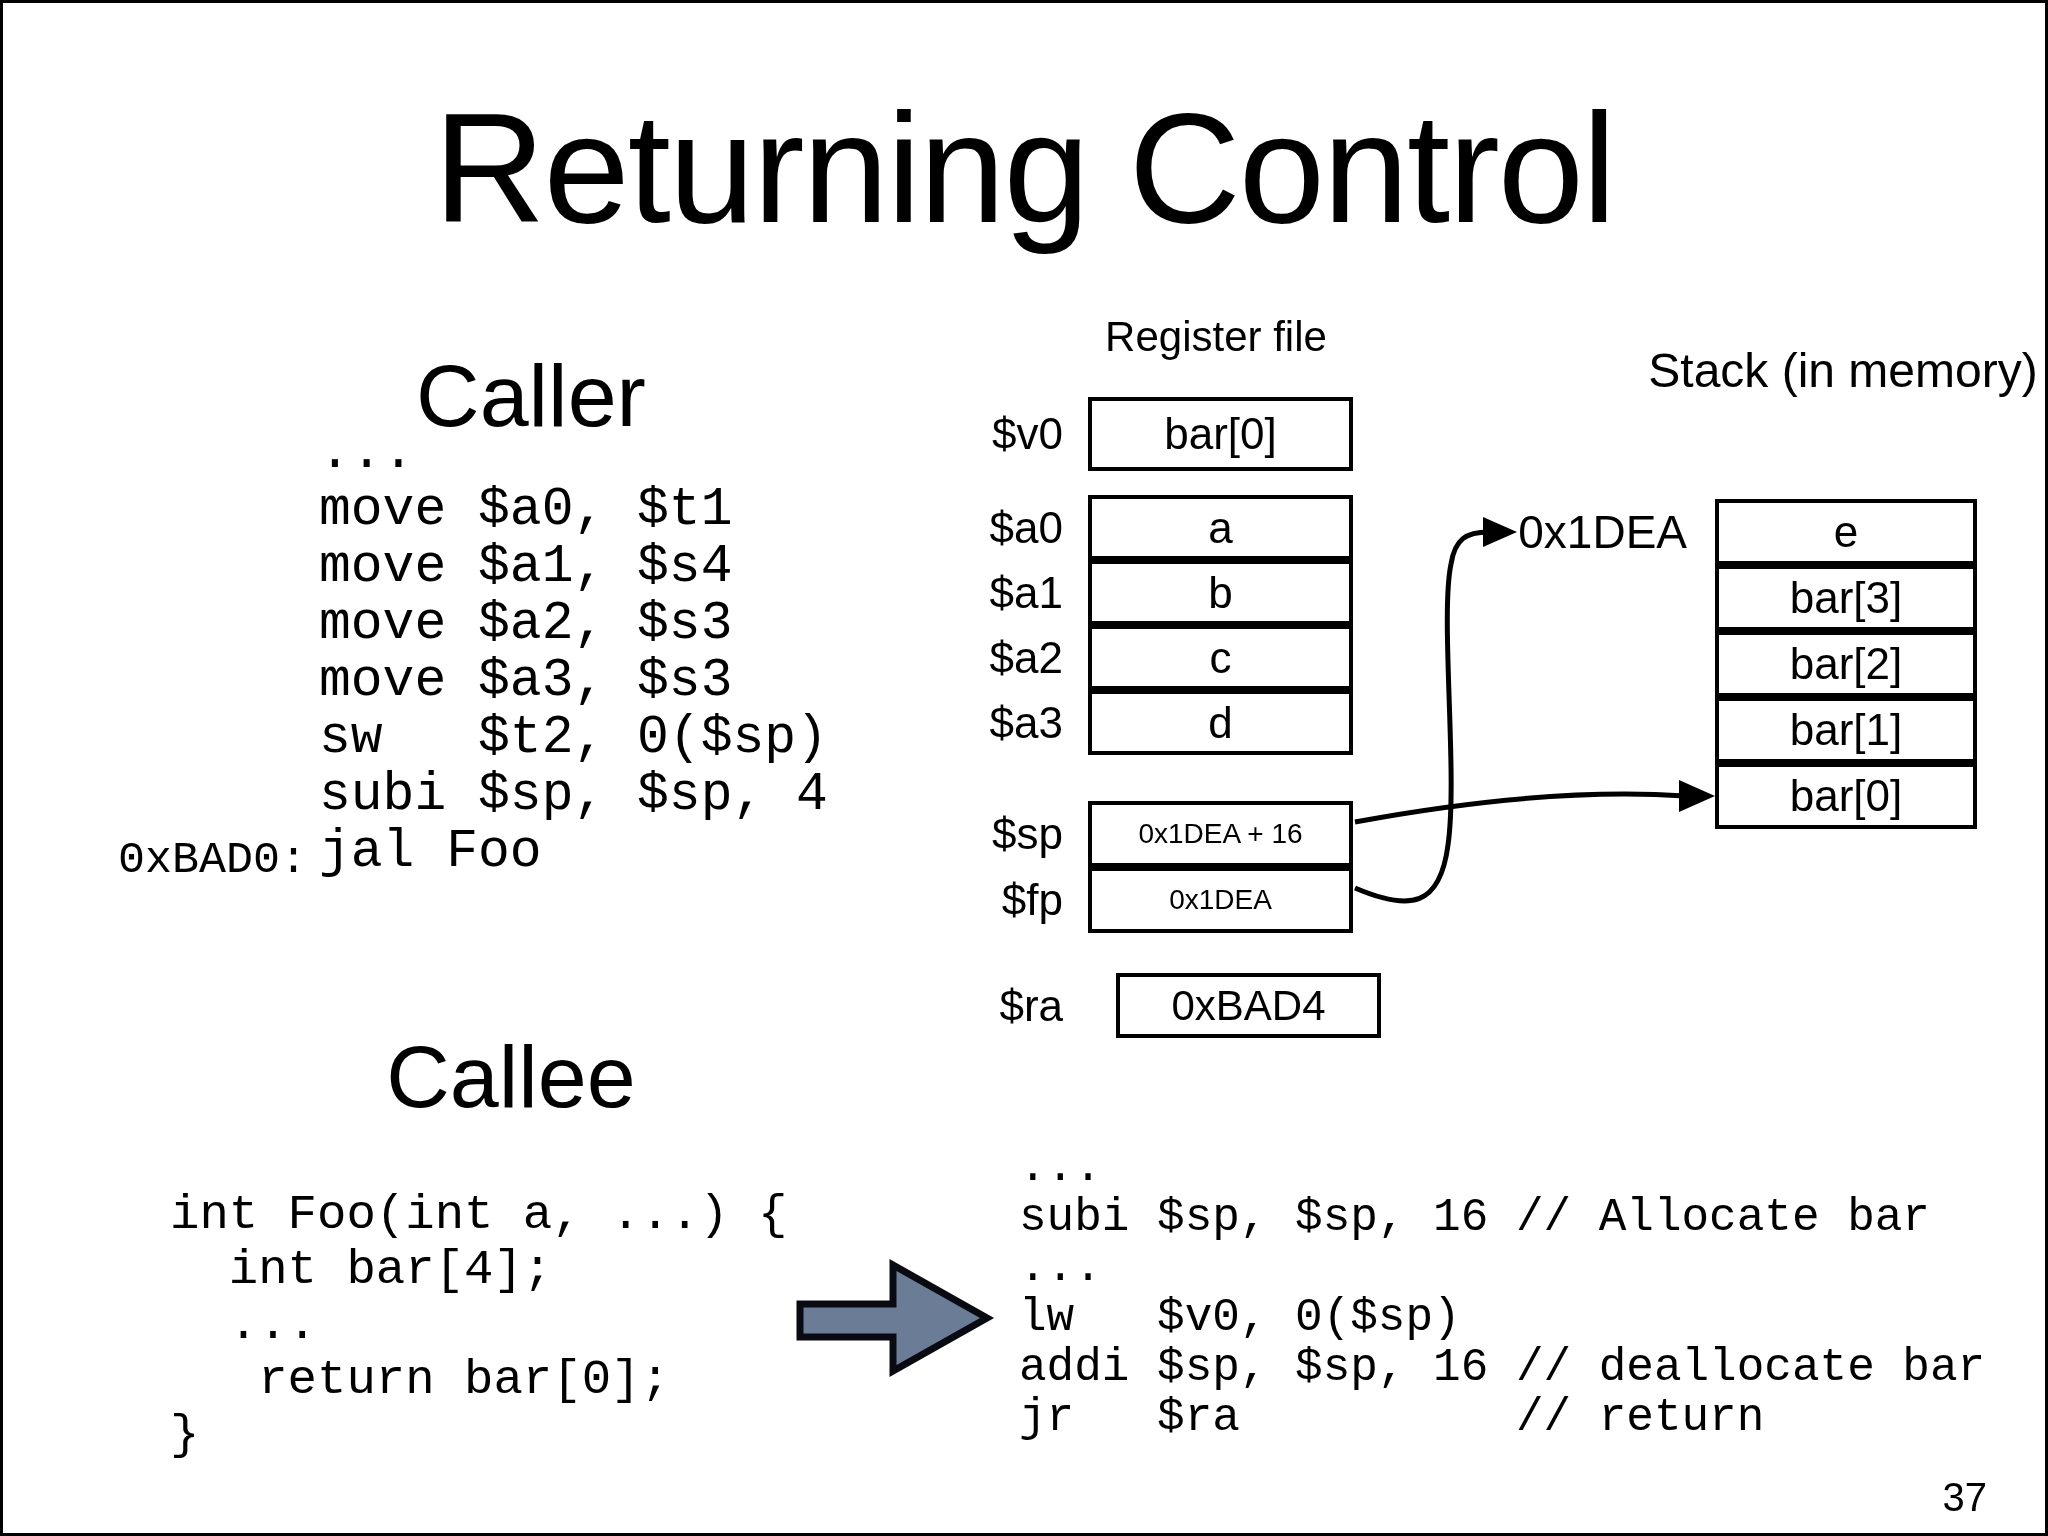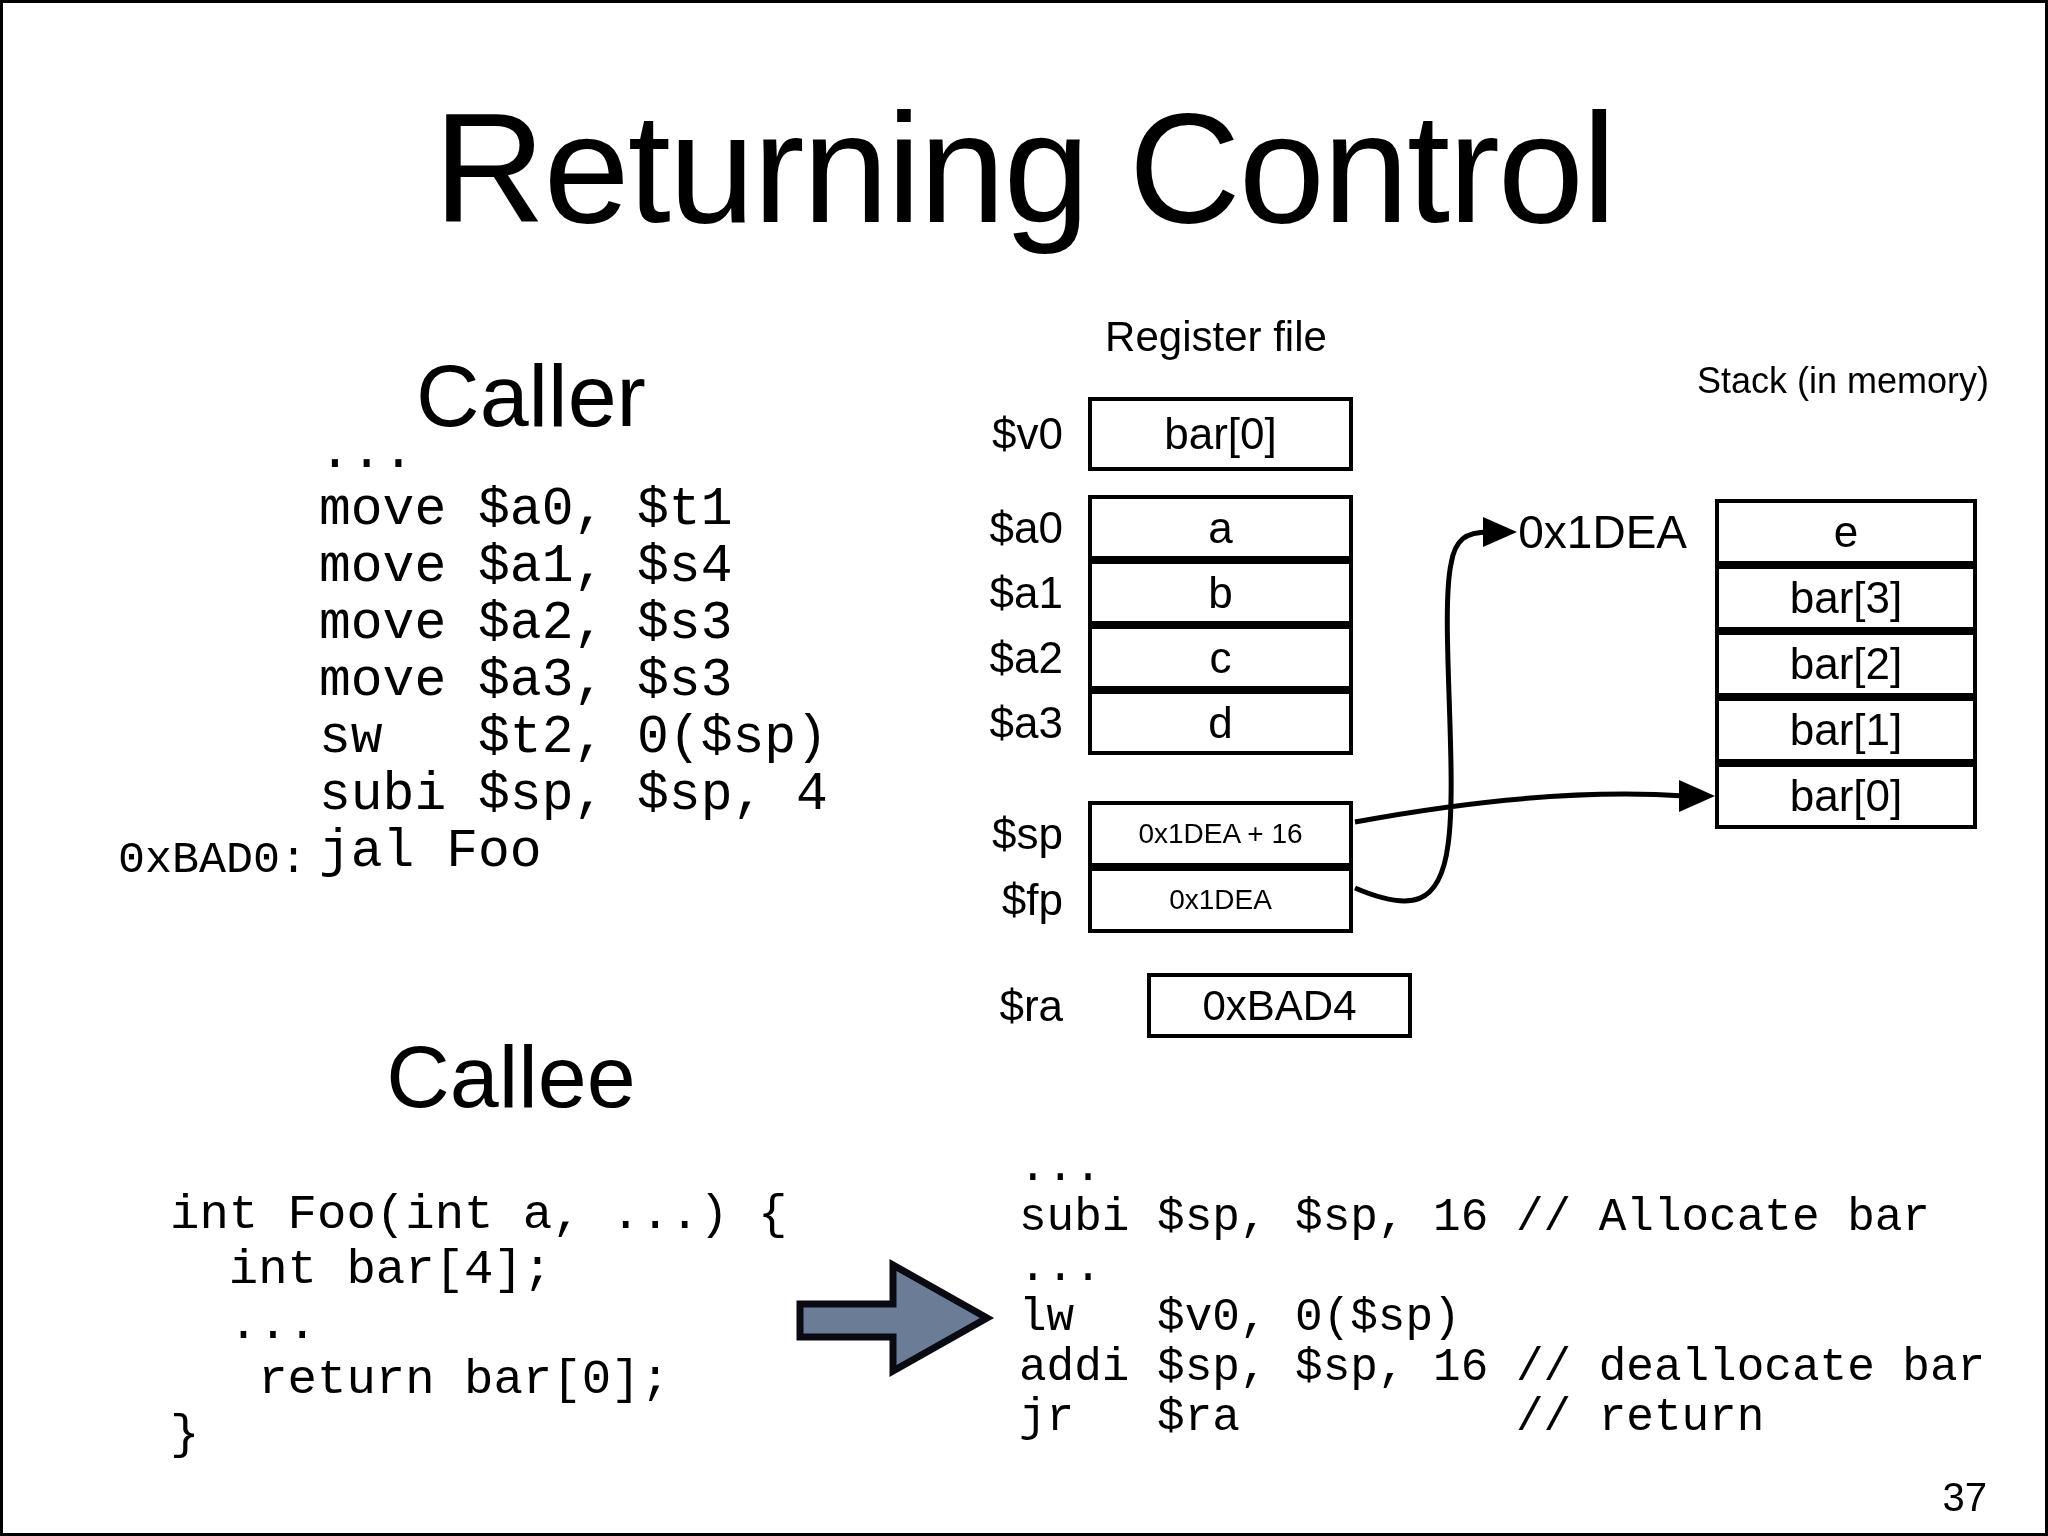--- a/index.html
+++ b/index.html
@@ -28,21 +28,21 @@
   }
   .caller-code { left:316px; top:422px; font-size:53px; line-height:57px; }
   .callee-code { left:167px; top:1185px; font-size:49px; line-height:55px; }
   .asm-code    { left:1016px; top:1140px; font-size:46px; line-height:50px; }
   .addr-label {
     left:115px; top:835px; font-family:"Liberation Mono", monospace;
     font-size:45px; line-height:1;
   }
   .diagram-title { font-size:42px; line-height:1; text-align:center; white-space:nowrap; }
   .rf-title    { left:1063px; top:313px; width:300px; }
-  .stack-title { left:1640px; top:360px; width:400px; font-size:36px; }
+  .stack-title { left:1640px; top:344px; width:400px; font-size:48px; }
   .reg-label {
     right:982px; text-align:right; font-size:44px; white-space:nowrap;
   }
   .box-group { position:absolute; }
   .cell {
     box-sizing:border-box; width:100%;
     border:4px solid #000; background:#fff;
     text-align:center; font-size:44px;
     display:flex; align-items:center; justify-content:center;
   }
@@ -93,21 +93,21 @@
   </div>
 
   <div class="abs reg-label" style="top:798px; line-height:66px;">$sp</div>
   <div class="abs reg-label" style="top:864px; line-height:66px;margin-left:16px;">$fp</div>
   <div class="box-group" style="left:1085px; top:798px; width:265px;">
     <div class="cell ptr-cell">0x1DEA + 16</div>
     <div class="cell ptr-cell">0x1DEA</div>
   </div>
 
   <div class="abs reg-label" style="top:970px; line-height:65px;">$ra</div>
-  <div class="abs ra-box" style="left:1144px; top:970px; width:265px; height:65px; font-size:42px;">0xBAD4</div>
+  <div class="abs ra-box" style="left:1113px; top:970px; width:265px; height:65px; font-size:42px;">0xBAD4</div>
 
   <div class="abs diagram-title stack-title">Stack (in memory)</div>
   <div class="abs dea-label">0x1DEA</div>
   <div class="box-group" style="left:1712px; top:496px; width:262px;">
     <div class="cell stack-cell">e</div>
     <div class="cell stack-cell">bar[3]</div>
     <div class="cell stack-cell">bar[2]</div>
     <div class="cell stack-cell">bar[1]</div>
     <div class="cell stack-cell">bar[0]</div>
   </div>

